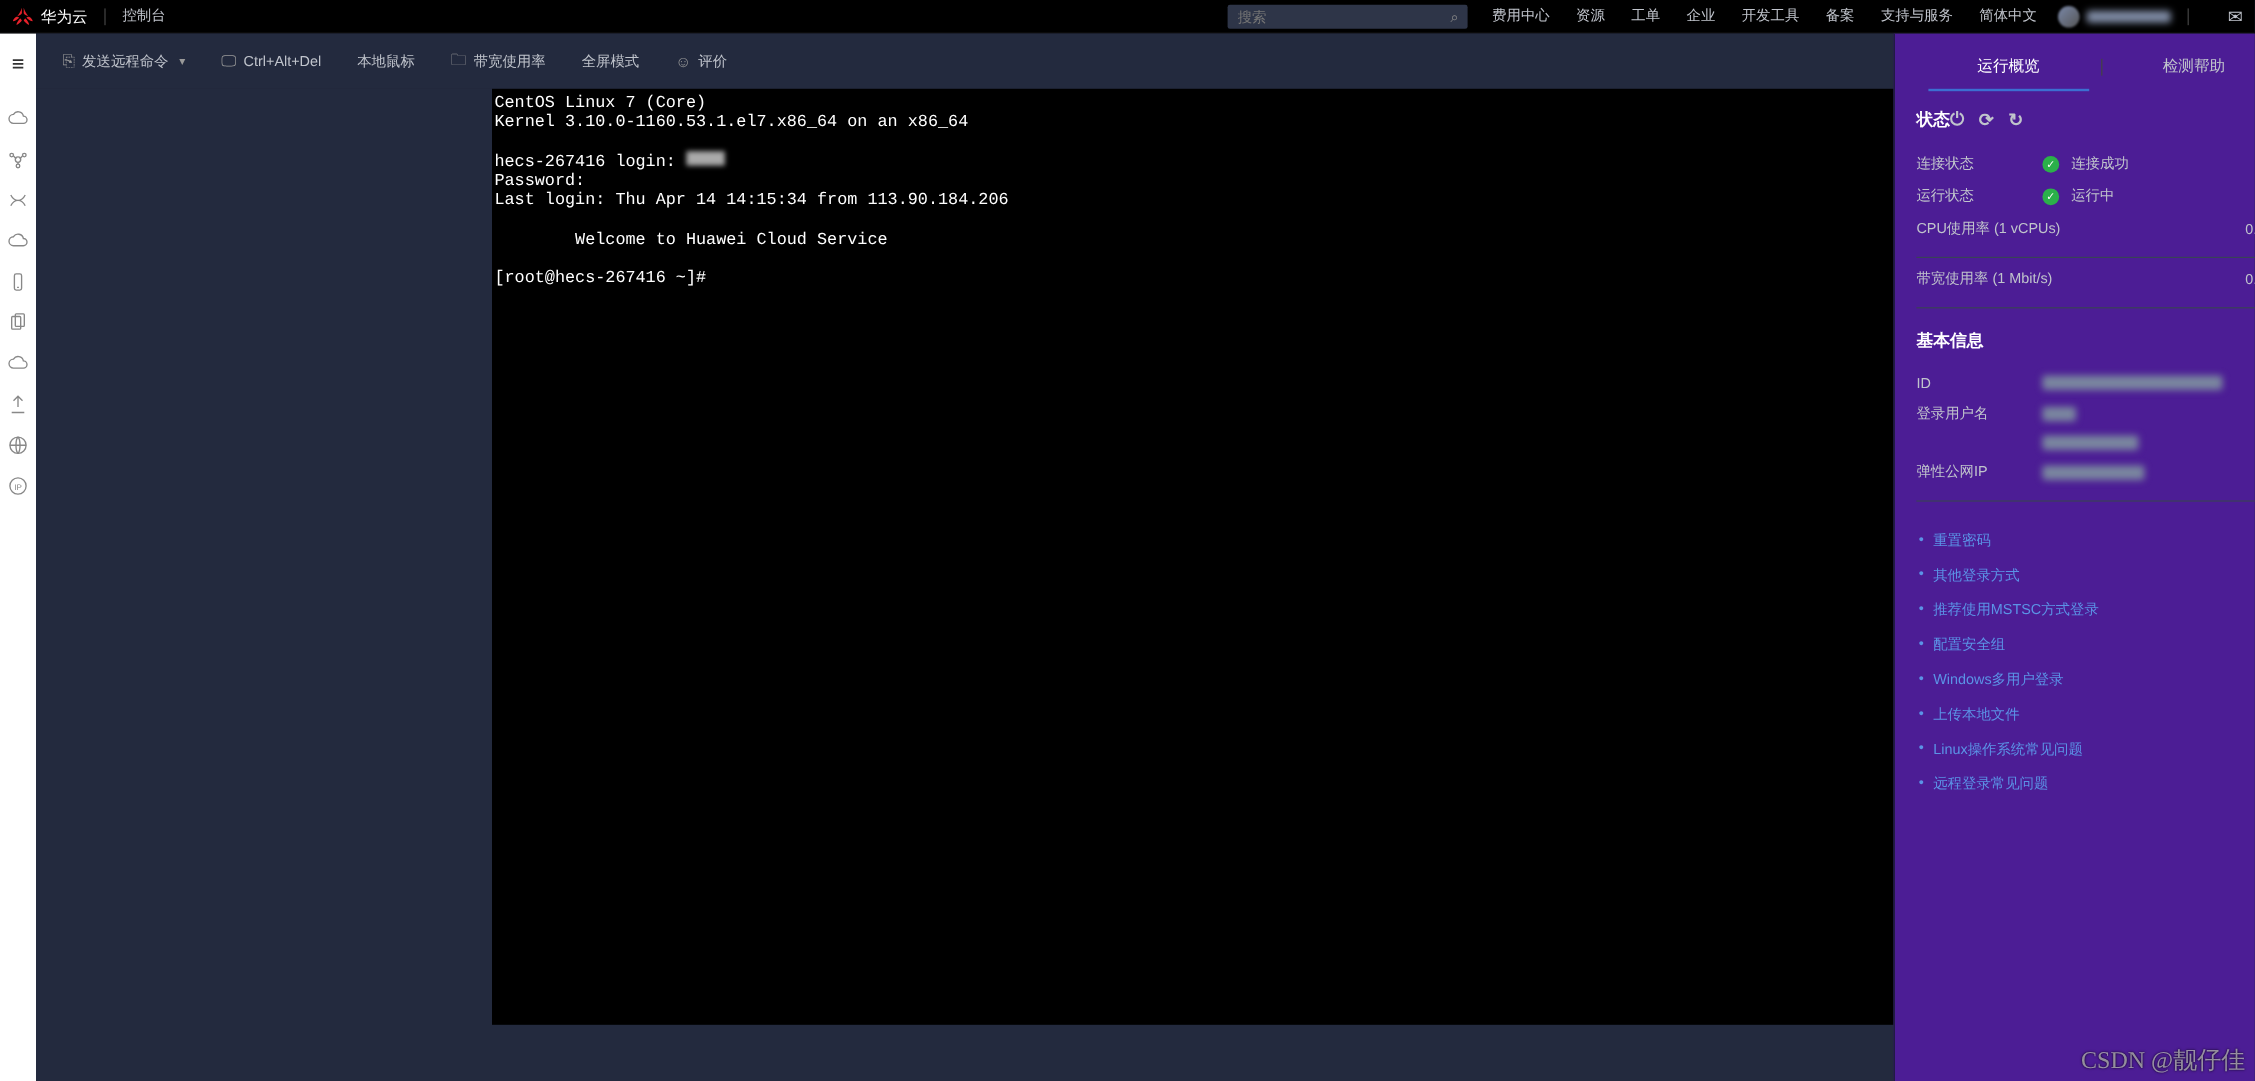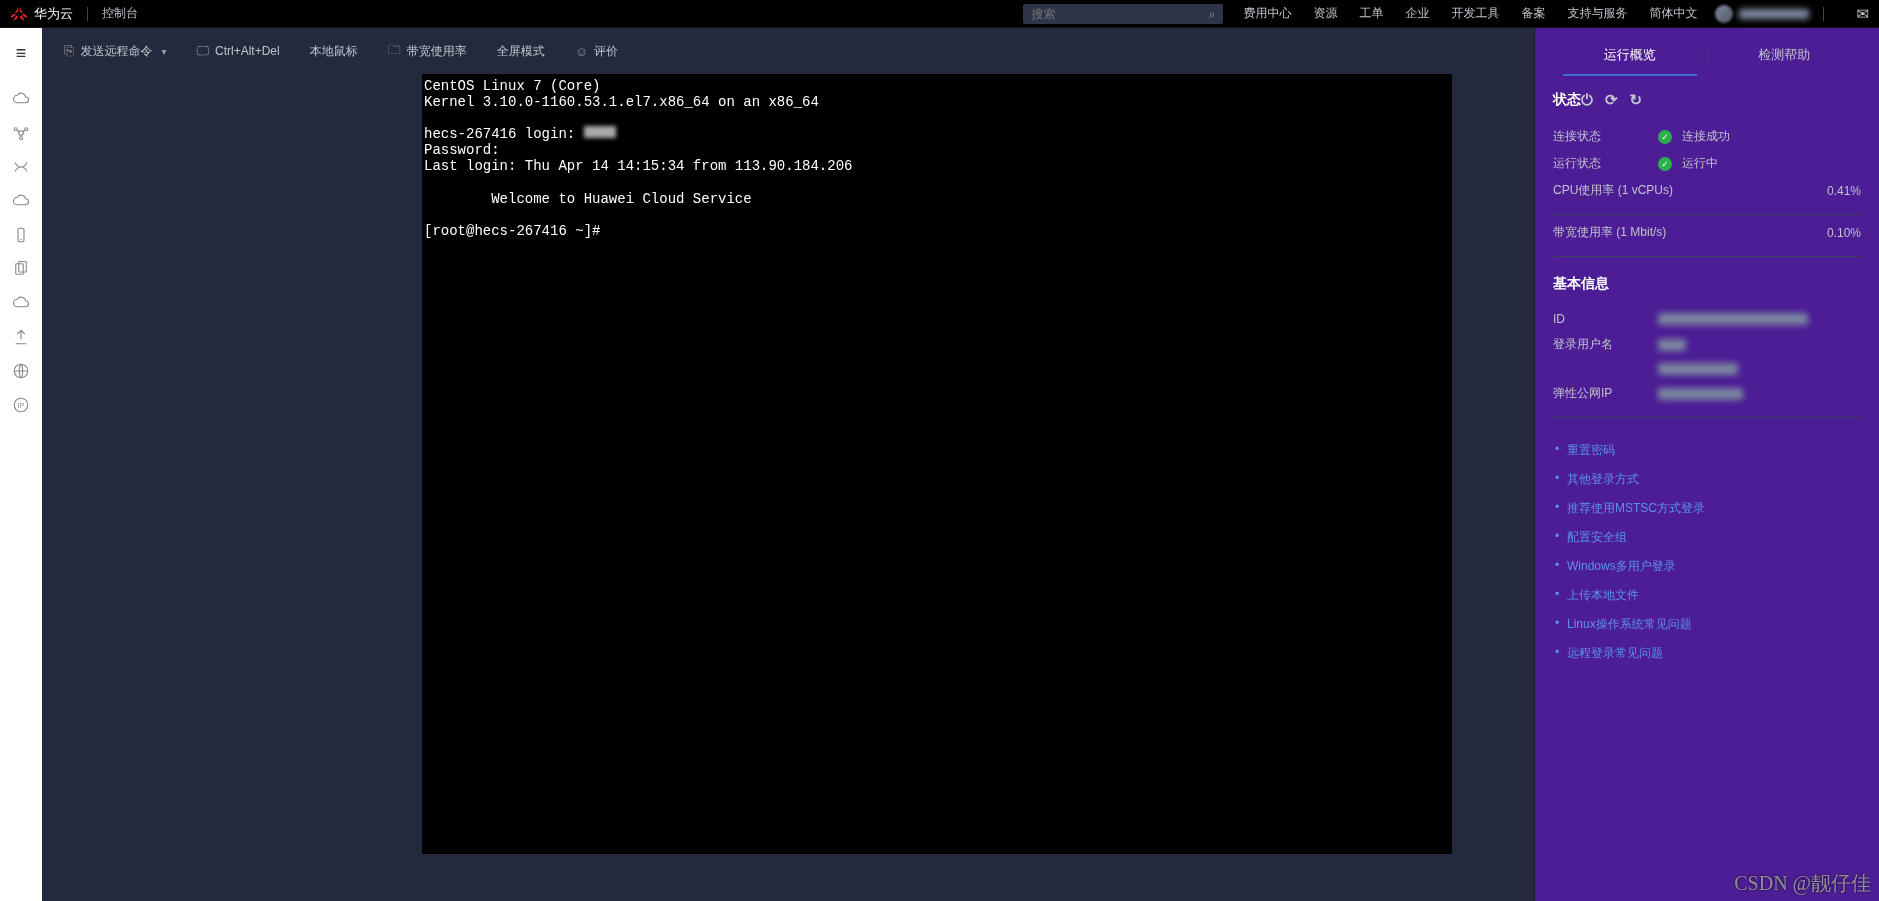--- a/index.html
+++ b/index.html
@@ -112,21 +112,21 @@
 
     
     .terminal-wrap {
       flex:1;
       background:#232a3e;
       padding: 0 0 0 0;
       display:flex;
       justify-content:flex-start;
     }
     .terminal {
-      width: 1030px;
+      width: 1168px;
       height: 780px;
       background:#000;
       color:#fff;
       font-family: "Courier New", monospace;
       font-size: 14px;
       line-height: 1.15;
       padding: 4px 2px;
       margin-left: 380px;
       white-space: pre;
       overflow:hidden;

